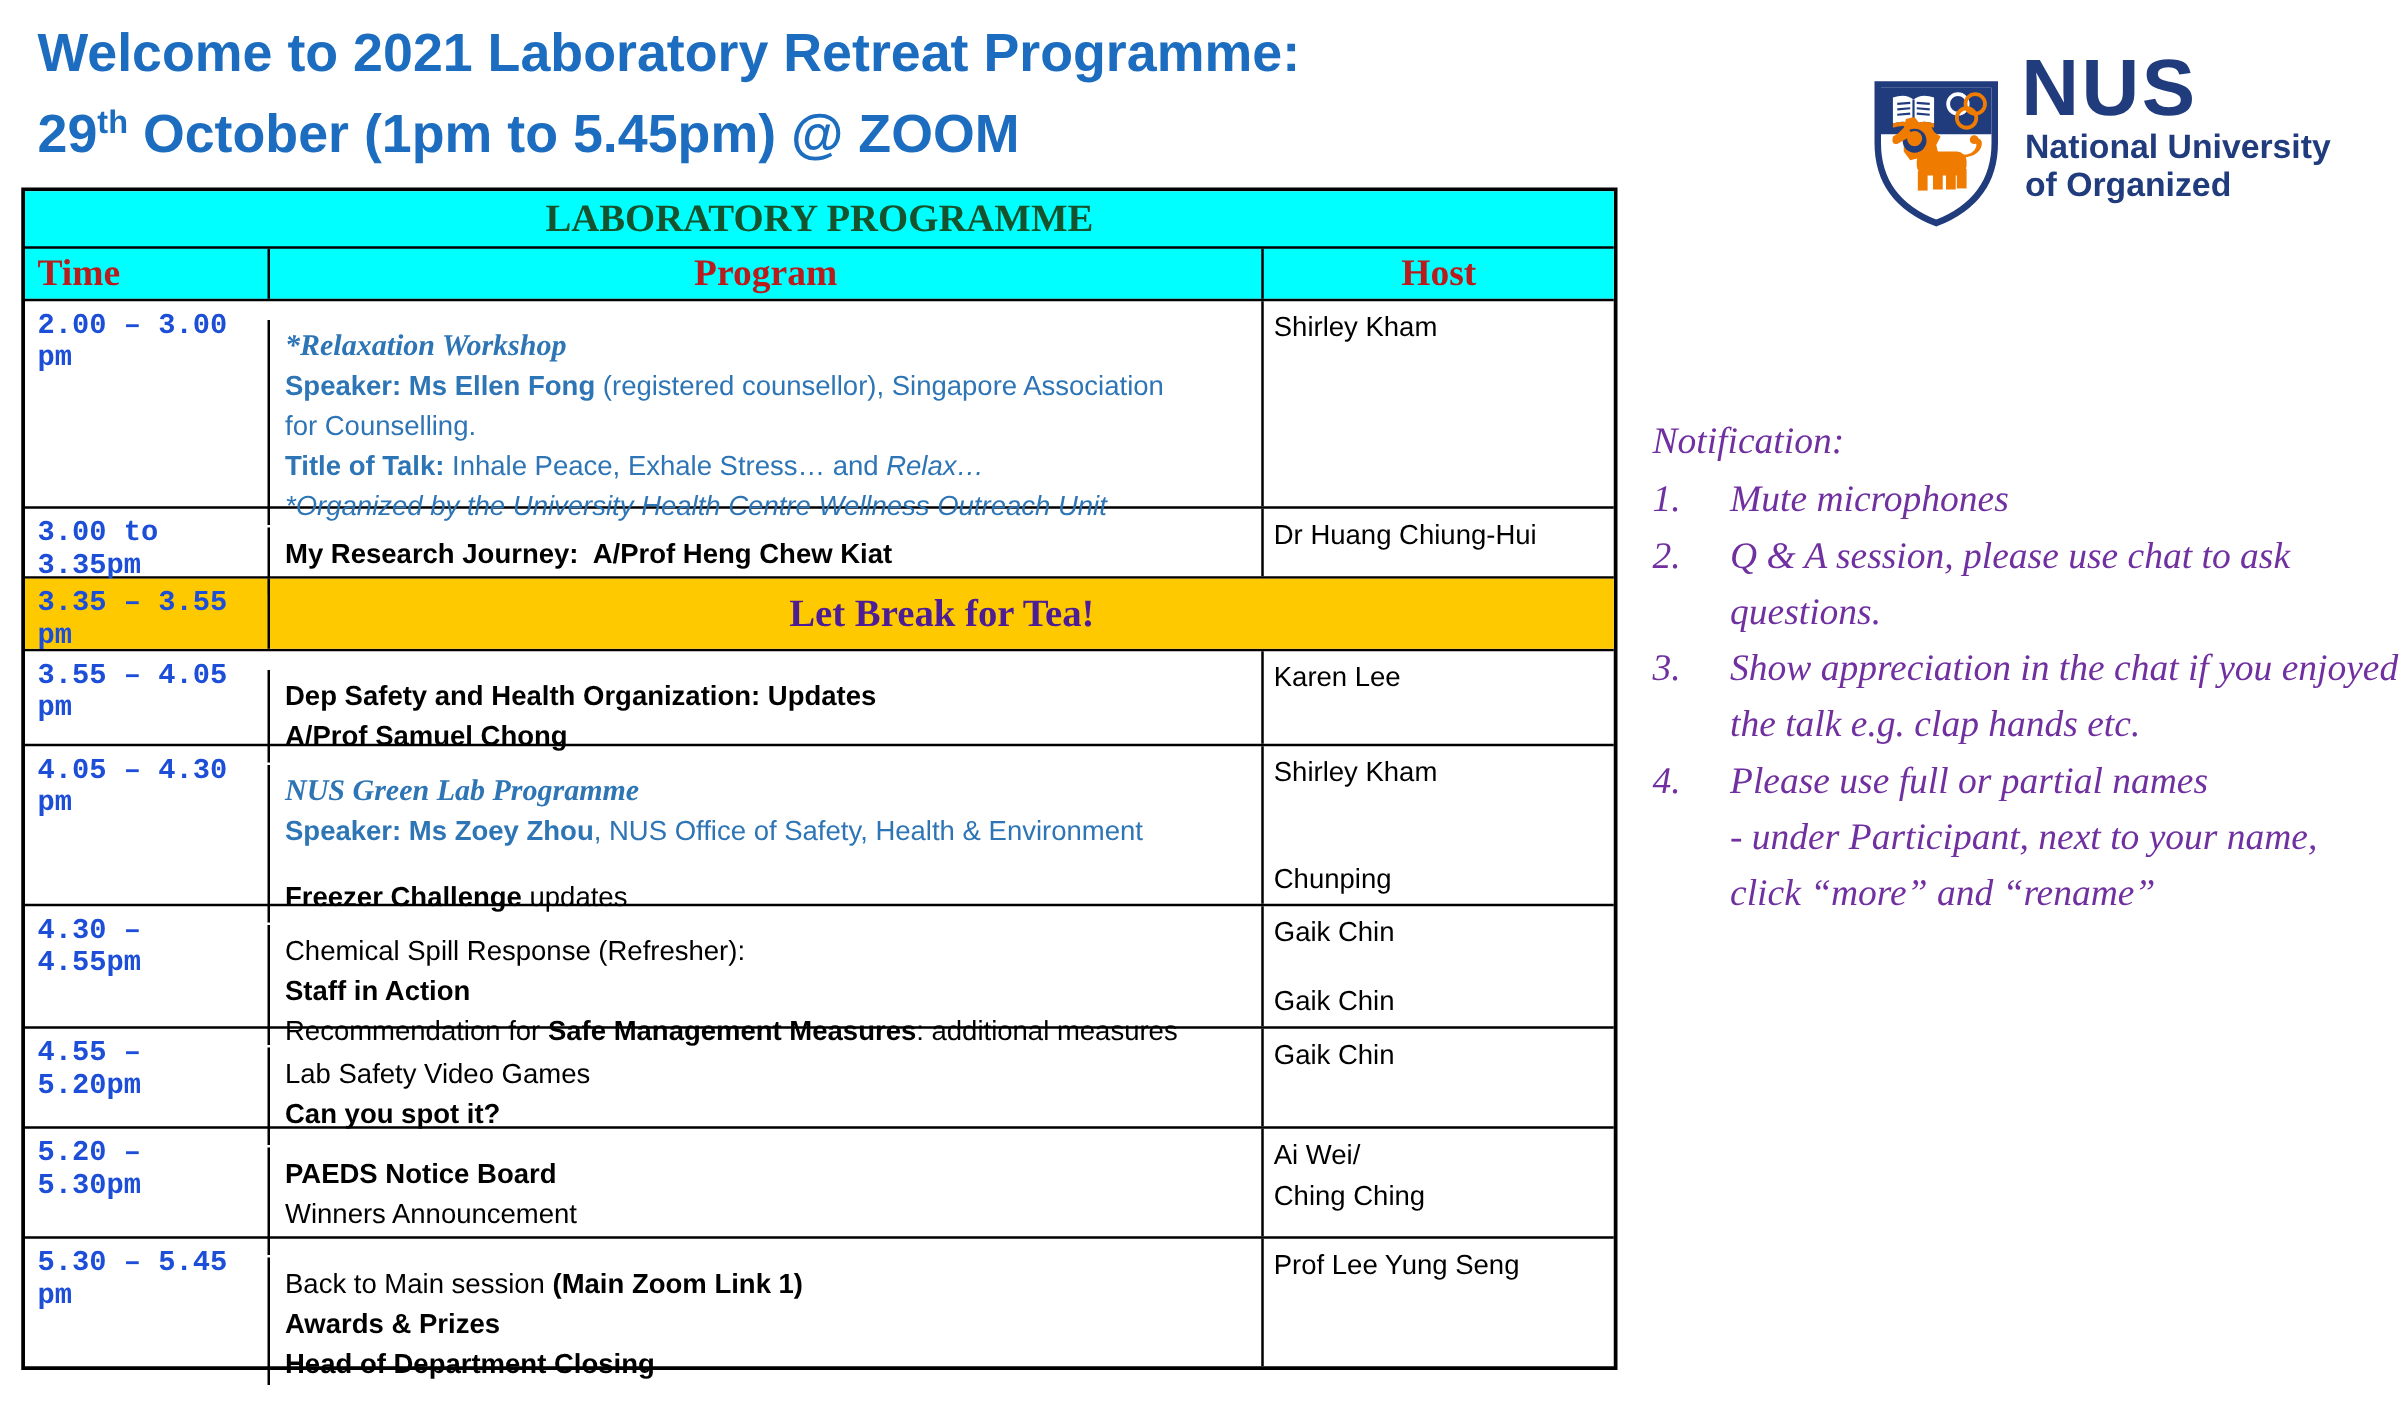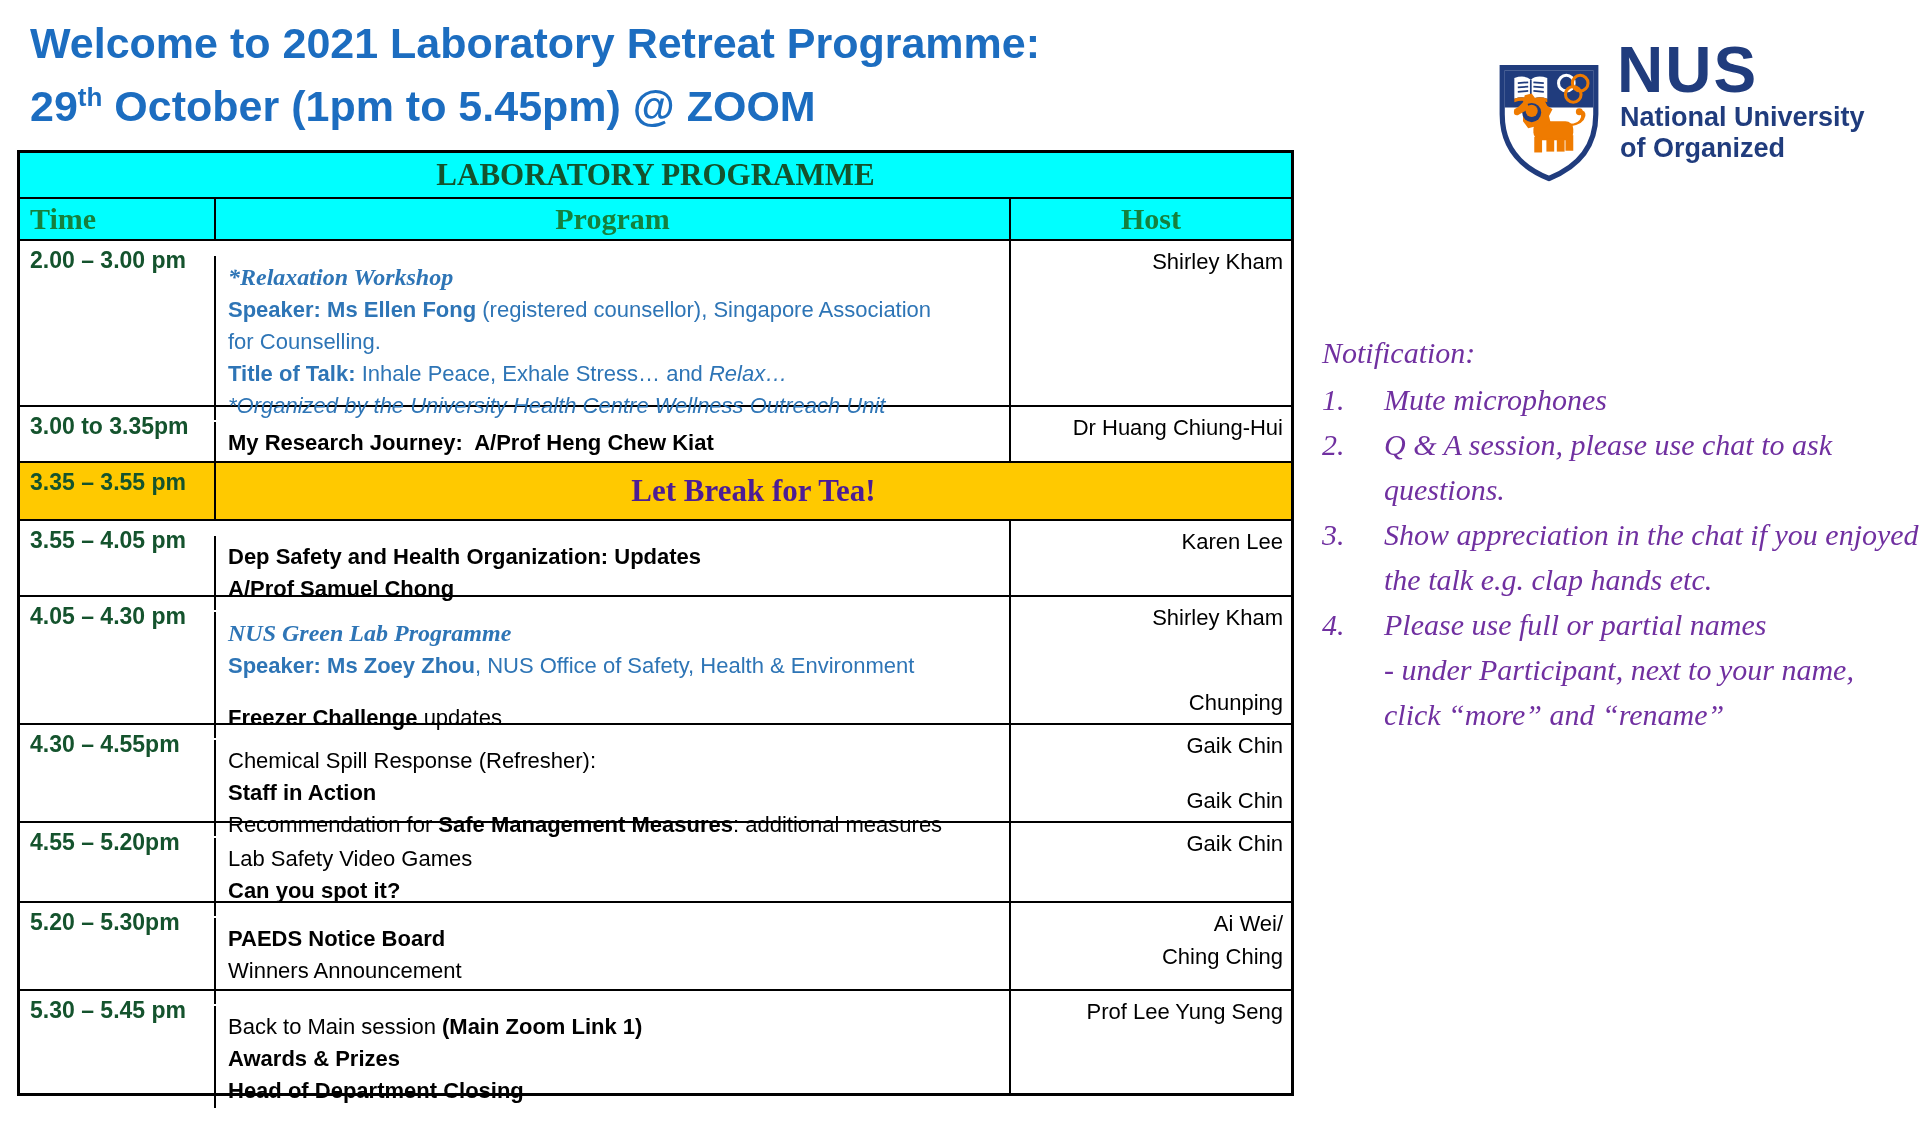--- a/index.html
+++ b/index.html
@@ -20,33 +20,33 @@
   .title{position:absolute;left:30px;top:16px;color:var(--titleblue);
          font-weight:bold;font-size:43px;line-height:54px;}
   .title sup{font-size:26px;}
 
   
   .table{position:absolute;left:17px;top:150px;width:1277px;border:3px solid #000;background:#fff;}
   .t-head{height:44px;background:var(--cyan);
           font-family:"Liberation Serif",serif;font-weight:bold;font-size:31px;
           display:flex;align-items:center;justify-content:center;color:#14532d;}
   .t-cols{display:flex;height:42px;border-top:2px solid #000;background:var(--cyan);
-          font-family:"Liberation Serif",serif;font-weight:bold;font-size:30px;color:#15803d;}
+          font-family:"Liberation Serif",serif;font-weight:bold;font-size:30px;color:#b91c1c;}
   .th{display:flex;align-items:center;}
   .th-time{width:194px;padding-left:10px;}
   .th-prog{flex:1;justify-content:center;border-left:2px solid #000;}
   .th-host{width:282px;justify-content:center;border-left:2px solid #000;}
 
   .tr{display:flex;border-top:2px solid #000;}
   .td{height:100%;}
-  .td-time{width:194px;padding:6px 6px 0 10px;font-weight:bold;font-size:23px;color:#14532d;}
+  .td-time{width:194px;padding:6px 6px 0 10px;font-weight:bold;font-size:23px;color:#1d4ed8;font-family:Liberation Mono, monospace;}
   .td-prog{flex:1;border-left:2px solid #000;padding:5px 12px 4px 12px;
            display:flex;flex-direction:column;font-size:22px;color:#000;margin-top:15px;}
   .td-host{width:282px;border-left:2px solid #000;padding:4px 8px 4px 8px;
-           display:flex;flex-direction:column;font-size:22px;color:#000;align-items:flex-end;}
+           display:flex;flex-direction:column;font-size:22px;color:#000;}
   .td-merged{flex:1;border-left:2px solid #000;display:flex;align-items:center;justify-content:center;
              font-family:"Liberation Serif",serif;font-weight:bold;font-size:31px;color:#4c1d95;}
   .break-bg{background:var(--gold);}
   .spacer{flex:1;}
   .line{line-height:32px;white-space:pre-wrap;}
   .host-line{line-height:33px;}
   .s-b{font-weight:bold;}
   .s-i{font-style:italic;}
   .s-blue{color:var(--blue);}
   .s-serif{font-family:"Liberation Serif",serif;font-size:24px;}

